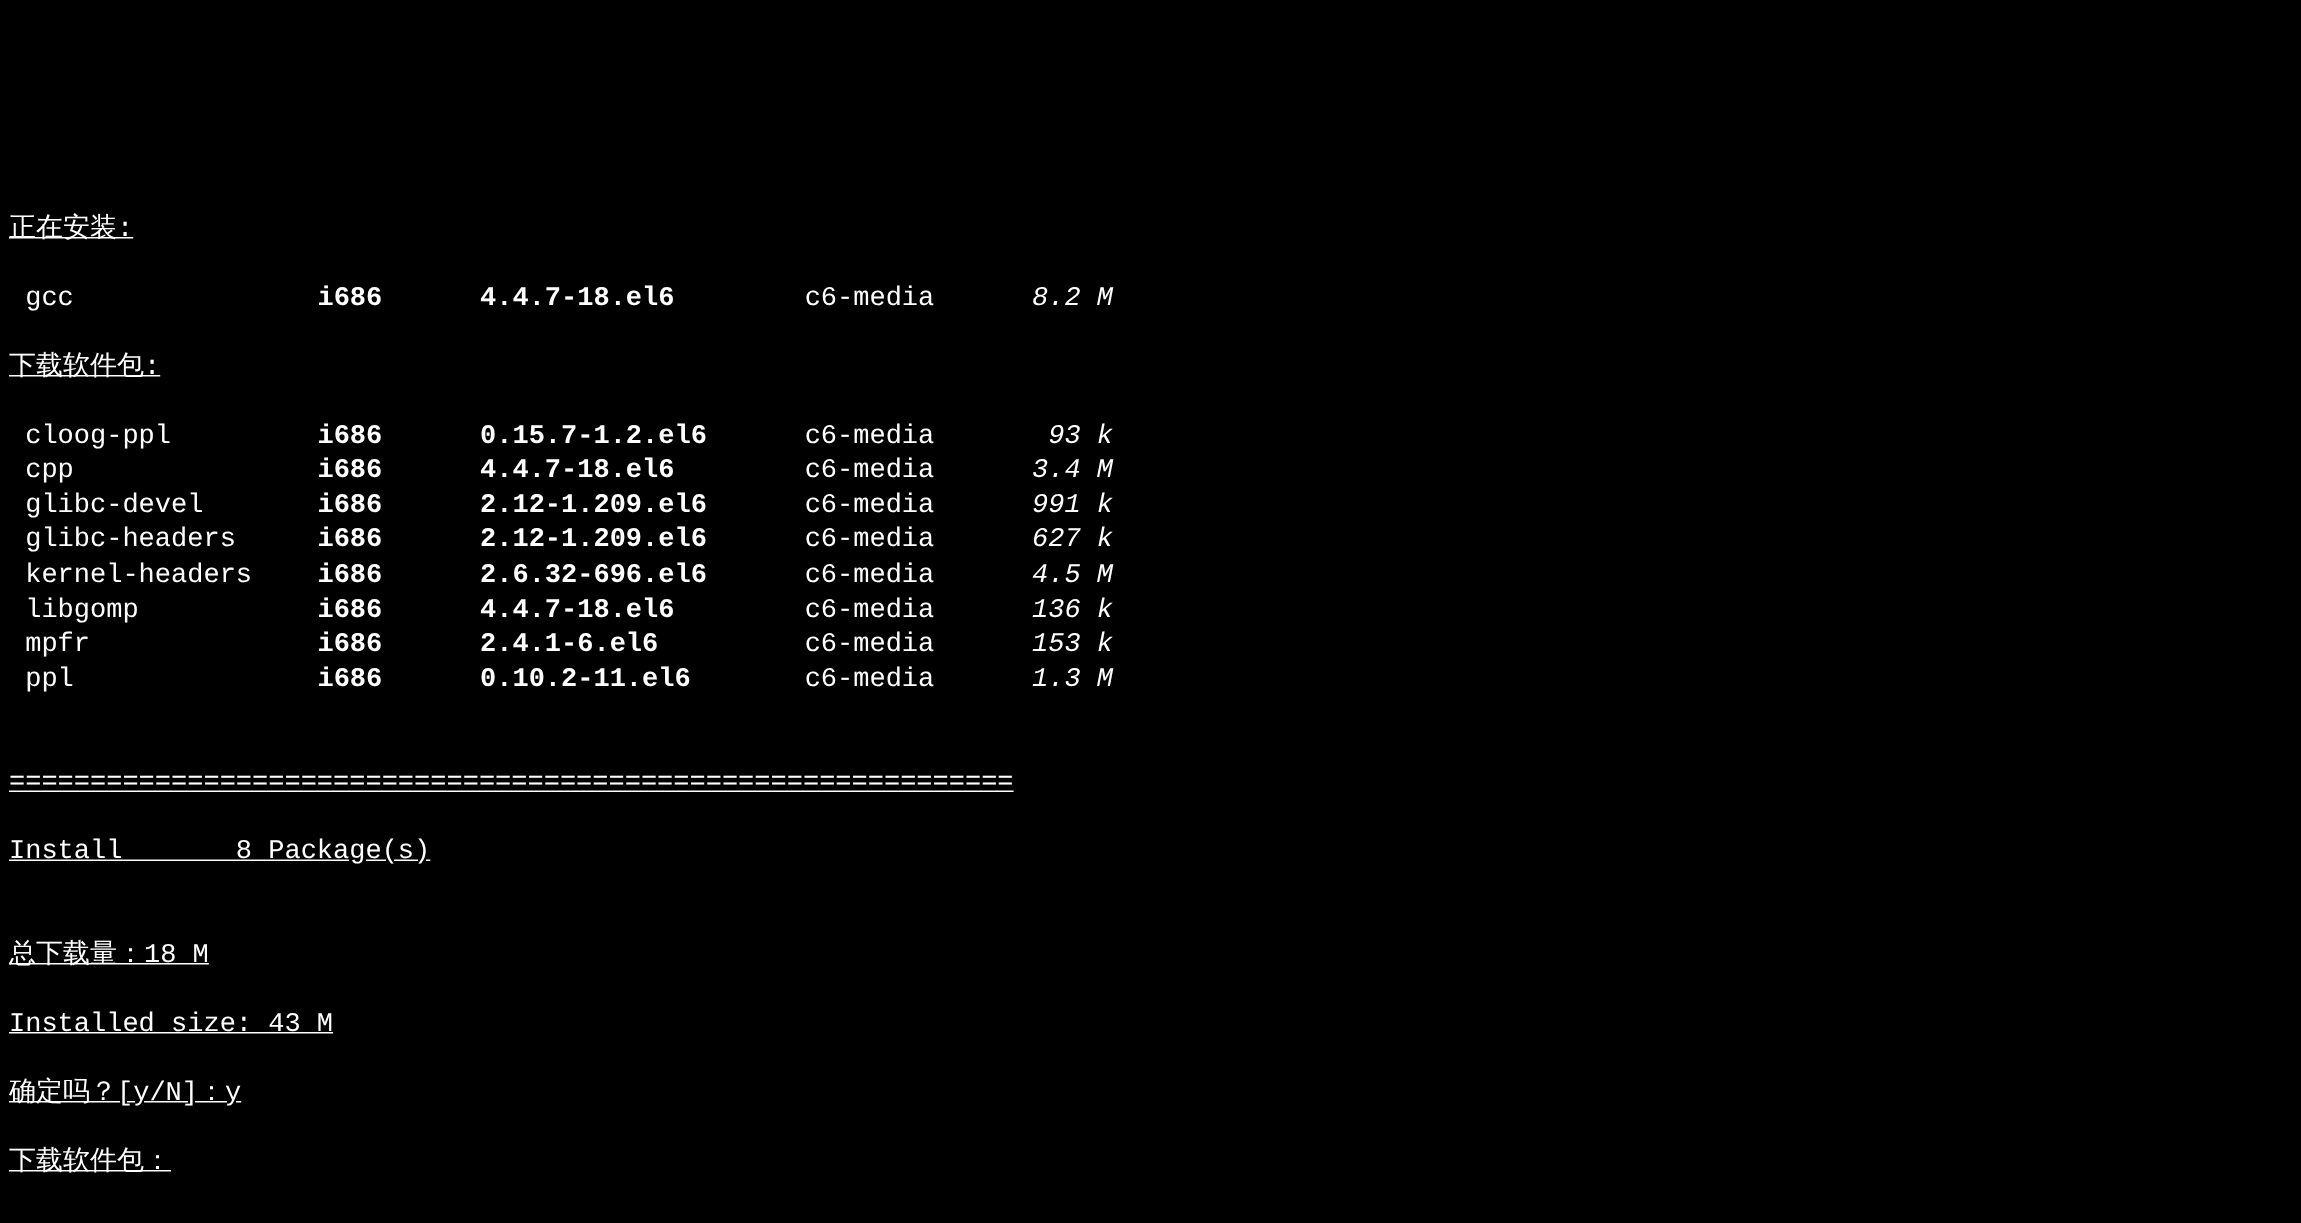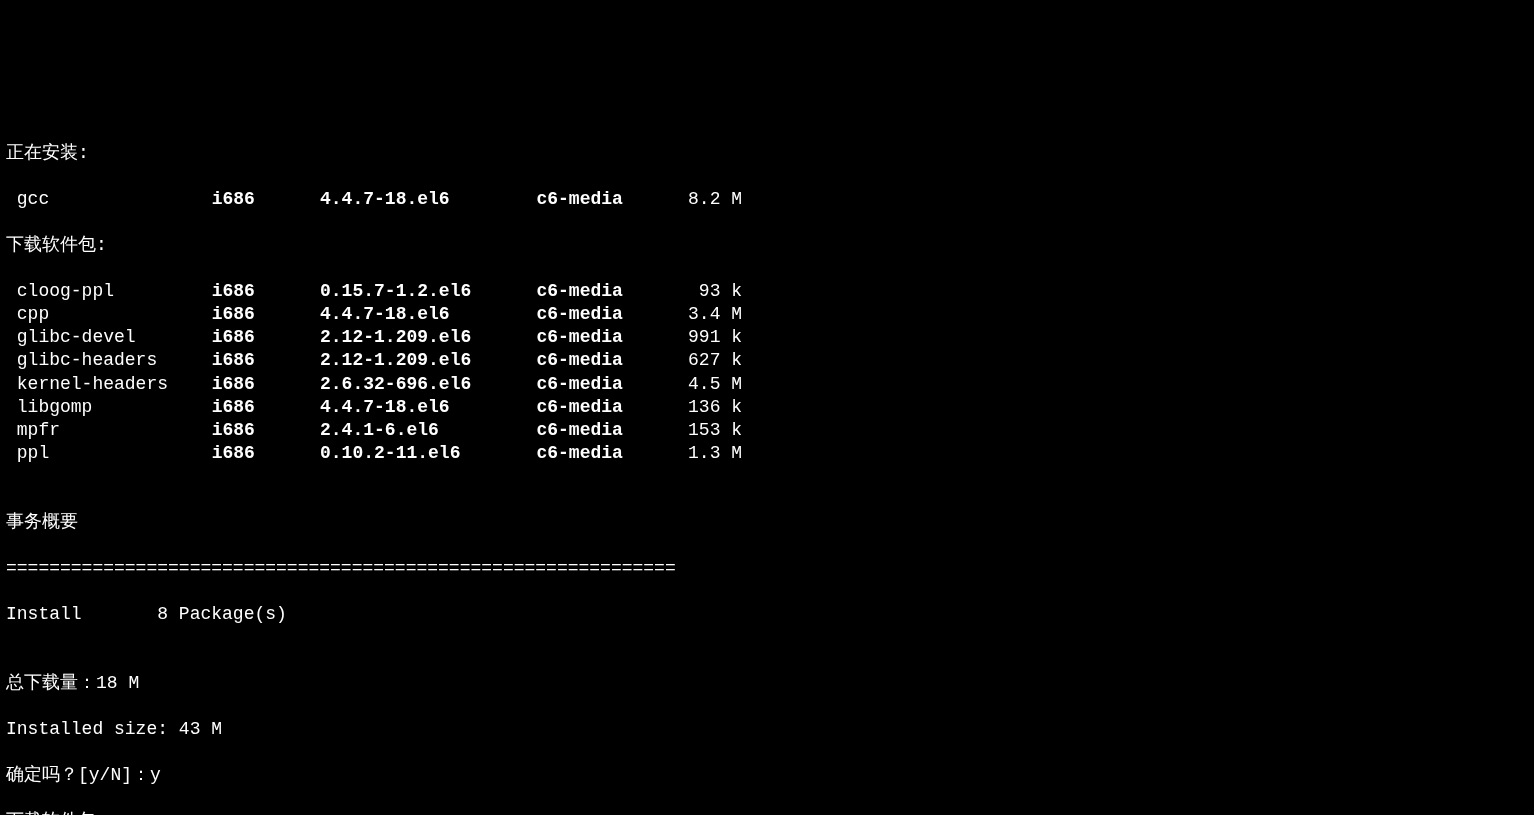--- a/index.html
+++ b/index.html
@@ -11,42 +11,41 @@
     font-size: 18px;
     line-height: 1.28;
     width: 1534px;
     height: 815px;
     overflow: hidden;
     white-space: pre;
   }
   #terminal {
     padding: 4px 6px;
   }
-  .line { display: block; }
+  .line { display: block; text-decoration: underline; }
   .row { display: flex; gap: 11px; }
   .c-name { width: 16ch; }
   .c-arch { width: 6ch; font-weight: bold; }
   .c-ver  { width: 16ch; font-weight: bold; }
-  .c-repo { width: 10ch; font-weight: bold; }
-  .c-size { width: 6ch; text-align: right; }
+  .c-repo { width: 10ch; }
+  .c-size { width: 6ch; text-align: right; font-style: italic; }
   .pad1  { width: 1ch; }
   .pad2  { width: 2ch; }
 </style>
 </head>
 <body>
 
 
 
 <div id="terminal">
 <span class="line">正在安装:</span>
 <div id="main-rows"><div class="row"><span class="c-name"> gcc</span><span class="pad1"> </span><span class="c-arch">i686</span><span class="pad2">  </span><span class="c-ver">4.4.7-18.el6</span><span class="pad2">  </span><span class="c-repo">c6-media</span><span class="pad1"> </span><span class="c-size">8.2 M</span></div></div>
 <span class="line">下载软件包:</span>
 <div id="dep-rows"><div class="row"><span class="c-name"> cloog-ppl</span><span class="pad1"> </span><span class="c-arch">i686</span><span class="pad2">  </span><span class="c-ver">0.15.7-1.2.el6</span><span class="pad2">  </span><span class="c-repo">c6-media</span><span class="pad1"> </span><span class="c-size"> 93 k</span></div><div class="row"><span class="c-name"> cpp</span><span class="pad1"> </span><span class="c-arch">i686</span><span class="pad2">  </span><span class="c-ver">4.4.7-18.el6</span><span class="pad2">  </span><span class="c-repo">c6-media</span><span class="pad1"> </span><span class="c-size">3.4 M</span></div><div class="row"><span class="c-name"> glibc-devel</span><span class="pad1"> </span><span class="c-arch">i686</span><span class="pad2">  </span><span class="c-ver">2.12-1.209.el6</span><span class="pad2">  </span><span class="c-repo">c6-media</span><span class="pad1"> </span><span class="c-size">991 k</span></div><div class="row"><span class="c-name"> glibc-headers</span><span class="pad1"> </span><span class="c-arch">i686</span><span class="pad2">  </span><span class="c-ver">2.12-1.209.el6</span><span class="pad2">  </span><span class="c-repo">c6-media</span><span class="pad1"> </span><span class="c-size">627 k</span></div><div class="row"><span class="c-name"> kernel-headers</span><span class="pad1"> </span><span class="c-arch">i686</span><span class="pad2">  </span><span class="c-ver">2.6.32-696.el6</span><span class="pad2">  </span><span class="c-repo">c6-media</span><span class="pad1"> </span><span class="c-size">4.5 M</span></div><div class="row"><span class="c-name"> libgomp</span><span class="pad1"> </span><span class="c-arch">i686</span><span class="pad2">  </span><span class="c-ver">4.4.7-18.el6</span><span class="pad2">  </span><span class="c-repo">c6-media</span><span class="pad1"> </span><span class="c-size">136 k</span></div><div class="row"><span class="c-name"> mpfr</span><span class="pad1"> </span><span class="c-arch">i686</span><span class="pad2">  </span><span class="c-ver">2.4.1-6.el6</span><span class="pad2">  </span><span class="c-repo">c6-media</span><span class="pad1"> </span><span class="c-size">153 k</span></div><div class="row"><span class="c-name"> ppl</span><span class="pad1"> </span><span class="c-arch">i686</span><span class="pad2">  </span><span class="c-ver">0.10.2-11.el6</span><span class="pad2">  </span><span class="c-repo">c6-media</span><span class="pad1"> </span><span class="c-size">1.3 M</span></div></div>
 <span class="line"></span>
-<span class="line">事务概要</span>
 <span class="line">==============================================================</span>
 <span class="line">Install       8 Package(s)</span>
 <span class="line"></span>
 <span class="line">总下载量：18 M</span>
 <span class="line">Installed size: 43 M</span>
 <span class="line">确定吗？[y/N]：y</span>
 <span class="line">下载软件包：</span>
 
 
 

